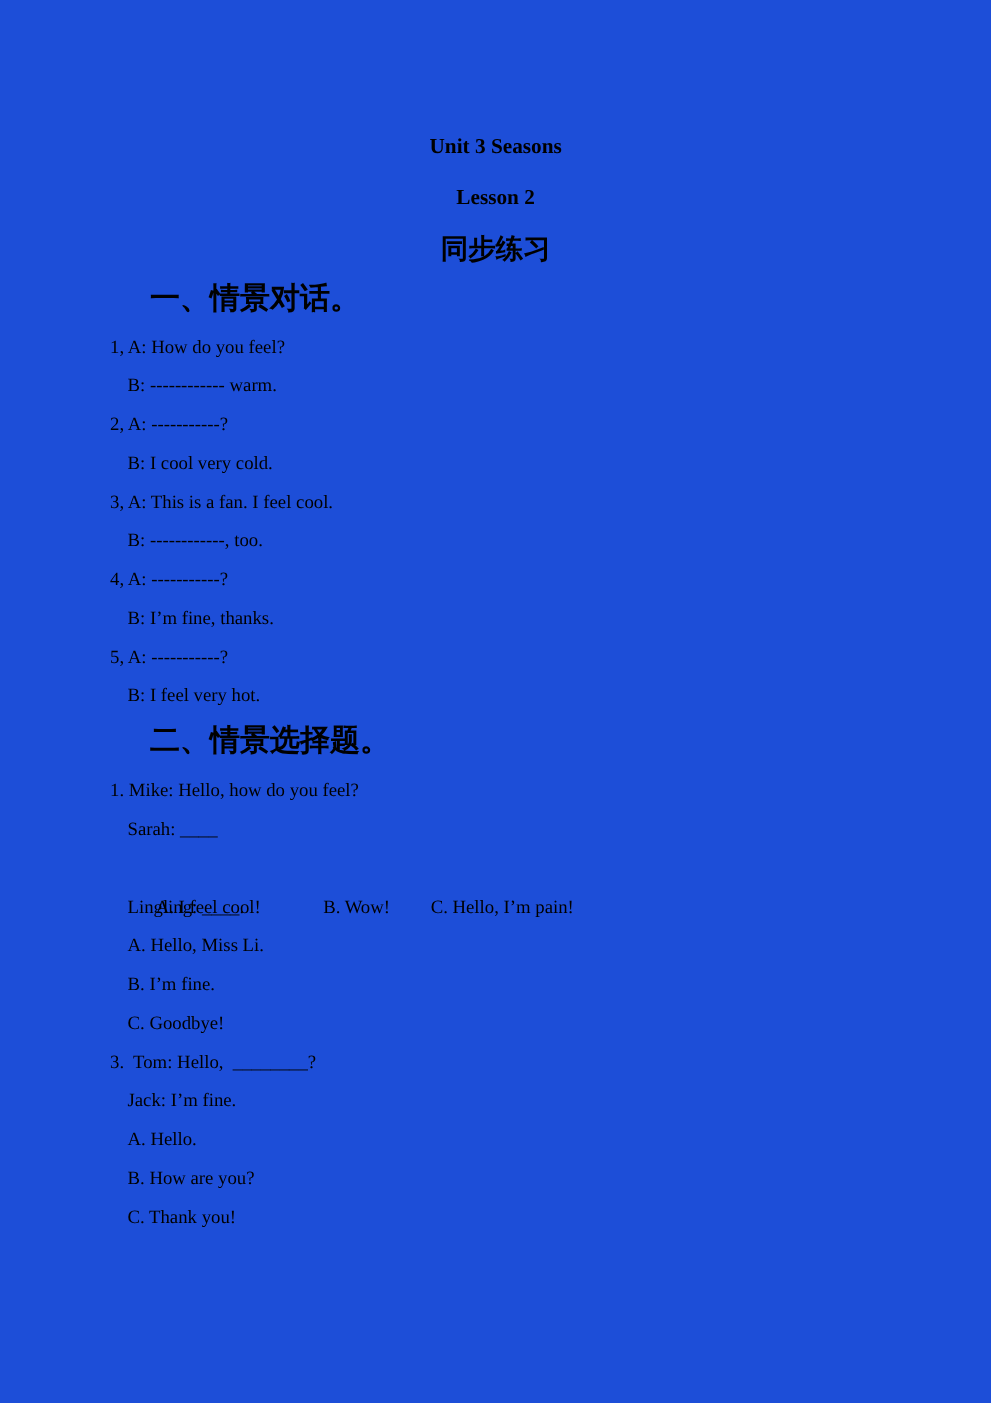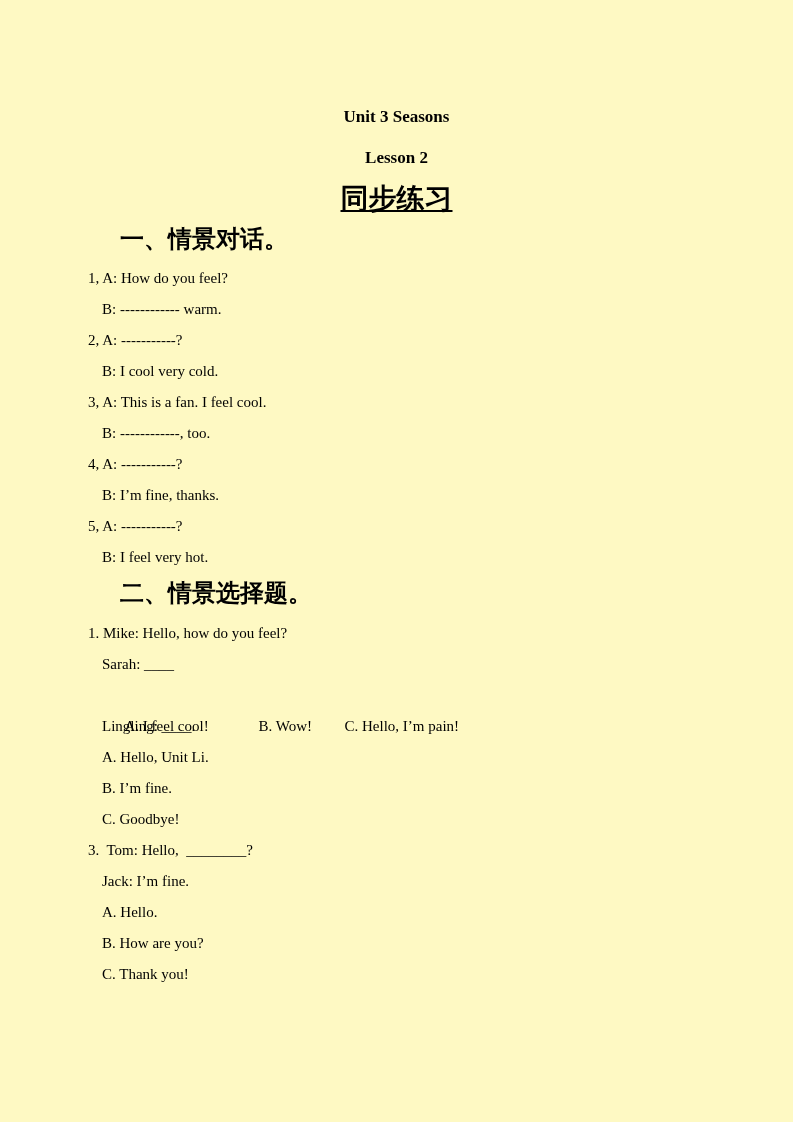--- a/index.html
+++ b/index.html
@@ -1,34 +1,34 @@
 <!DOCTYPE html>
 <html><head>
 <meta charset="utf-8">
 <style>
   html, body { margin: 0; padding: 0; background: #ffffff; }
   .page {
     width: 793px;
     height: 1122px;
-    background: #fef9c3;
+    background: #1d4ed8;
     color: #000000;
     font-family: "Liberation Serif", "DejaVu Serif", serif;
     position: relative;
     overflow: hidden;
     box-sizing: border-box;
   }
   .titles { padding-top: 96px; }
   .t-line {
     text-align: center;
     font-weight: 700;
     font-size: 17px;
     line-height: 41px;
     white-space: pre-wrap;
   }
-  .t-cn { font-size: 28px; text-decoration: underline; }
+  .t-cn { font-size: 22px; }
   .sec-heading {
     margin: 0 0 0 120px;
     font-size: 24px;
     font-weight: 700;
     line-height: 41px;
     white-space: pre-wrap;
   }
   .sec-body { margin-left: 88px; }
   .s1-body { margin-top: 3px; }
   .s2-body { margin-top: 4px; }
@@ -72,21 +72,21 @@
 
   <div class="sec-body s2-body">
 
     <div class="line">1. Mike: Hello, how do you feel?</div>
     <div class="line ind">Sarah: ____</div>
     <div class="line ind">
       <span class="opt-a">A. I feel cool!</span><span class="opt-b">B. Wow!</span><span>C. Hello, I’m pain!</span>
     </div>
 
     <div class="line ind">Lingling: ____.</div>
-    <div class="line ind">A. Hello, Unit Li.</div>
+    <div class="line ind">A. Hello, Miss Li.</div>
     <div class="line ind">B. I’m fine.</div>
     <div class="line ind">C. Goodbye!</div>
 
     <div class="line">3.  Tom: Hello,  ________?</div>
     <div class="line ind">Jack: I’m fine.</div>
     <div class="line ind">A. Hello.</div>
     <div class="line ind">B. How are you?</div>
     <div class="line ind">C. Thank you!</div>
 
   </div>

